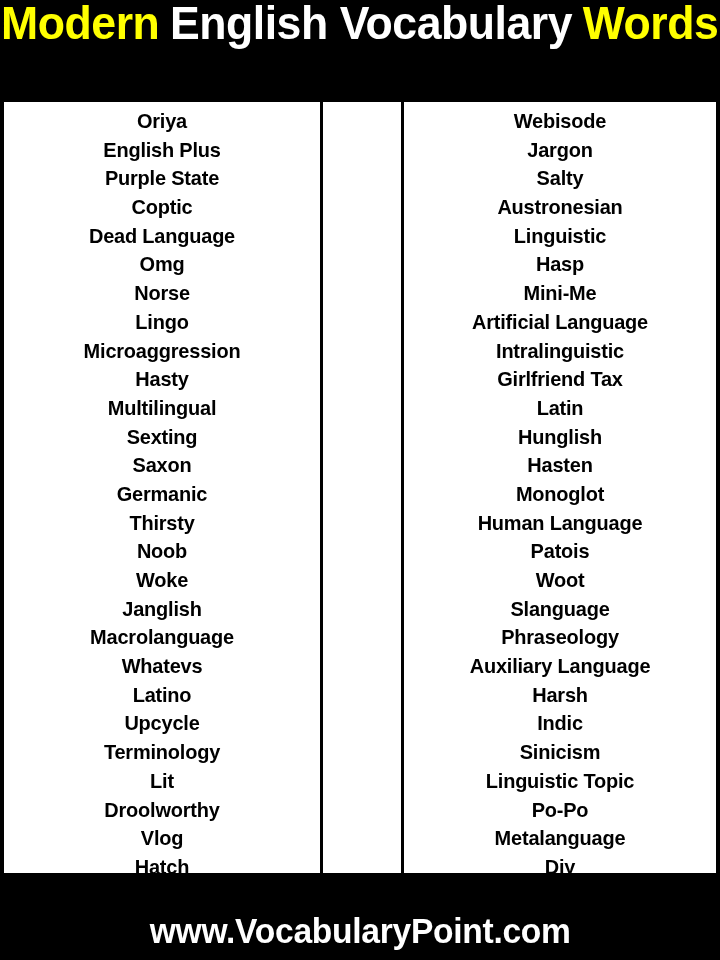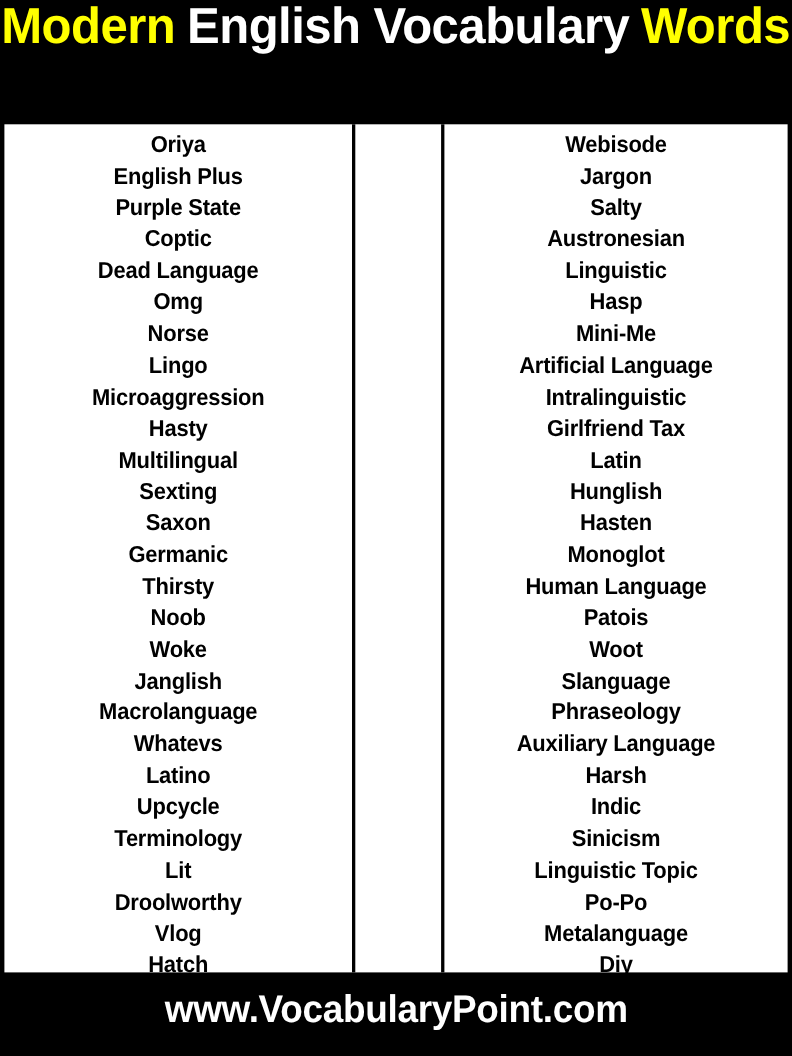--- a/index.html
+++ b/index.html
@@ -40,21 +40,21 @@
     transform-origin: center center;
   }
   .t-accent { color: #FFFF00; }
   .t-plain  { color: #FFFFFF; }
   .t-space  { display: inline-block; width: 11px; }
 
   
   #content {
     position: absolute;
     left: 0;
-    top: 113px;
+    top: 102px;
     width: 720px;
     height: 780px;
     background: #000000;
     box-sizing: border-box;
     padding: 0 4px 9px 4px;
   }
   #panel {
     position: relative;
     width: 100%;
     height: 100%;
@@ -99,21 +99,21 @@
 
   
   #footer {
     position: absolute;
     left: 0;
     top: 900px;
     width: 720px;
     height: 60px;
     background: #000000;
     display: flex;
-    align-items: flex-start;
+    align-items: center;
     justify-content: center;
   }
   #footer-url {
     color: #FFFFFF;
     font-size: 35px;
     font-weight: bold;
     line-height: 1;
     white-space: nowrap;
     letter-spacing: -0.3px;
     transform: scaleX(0.96);

